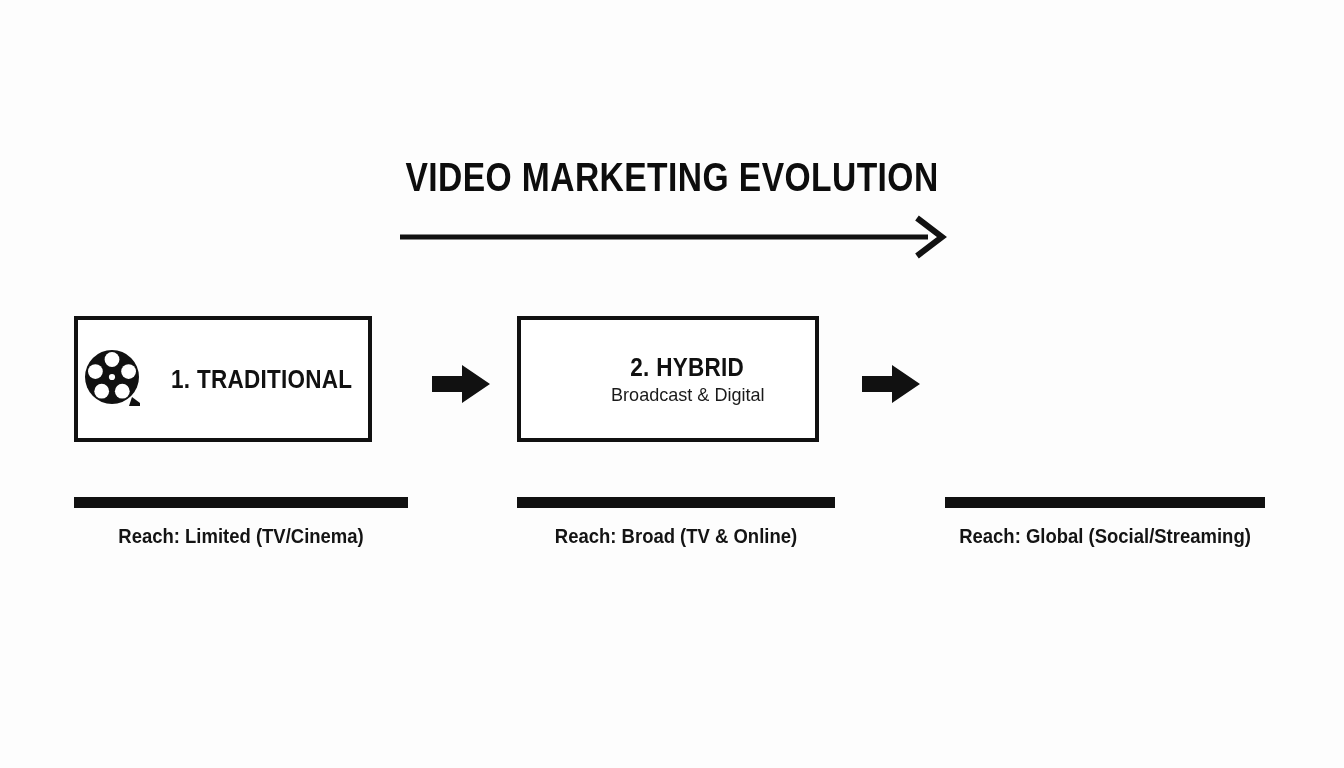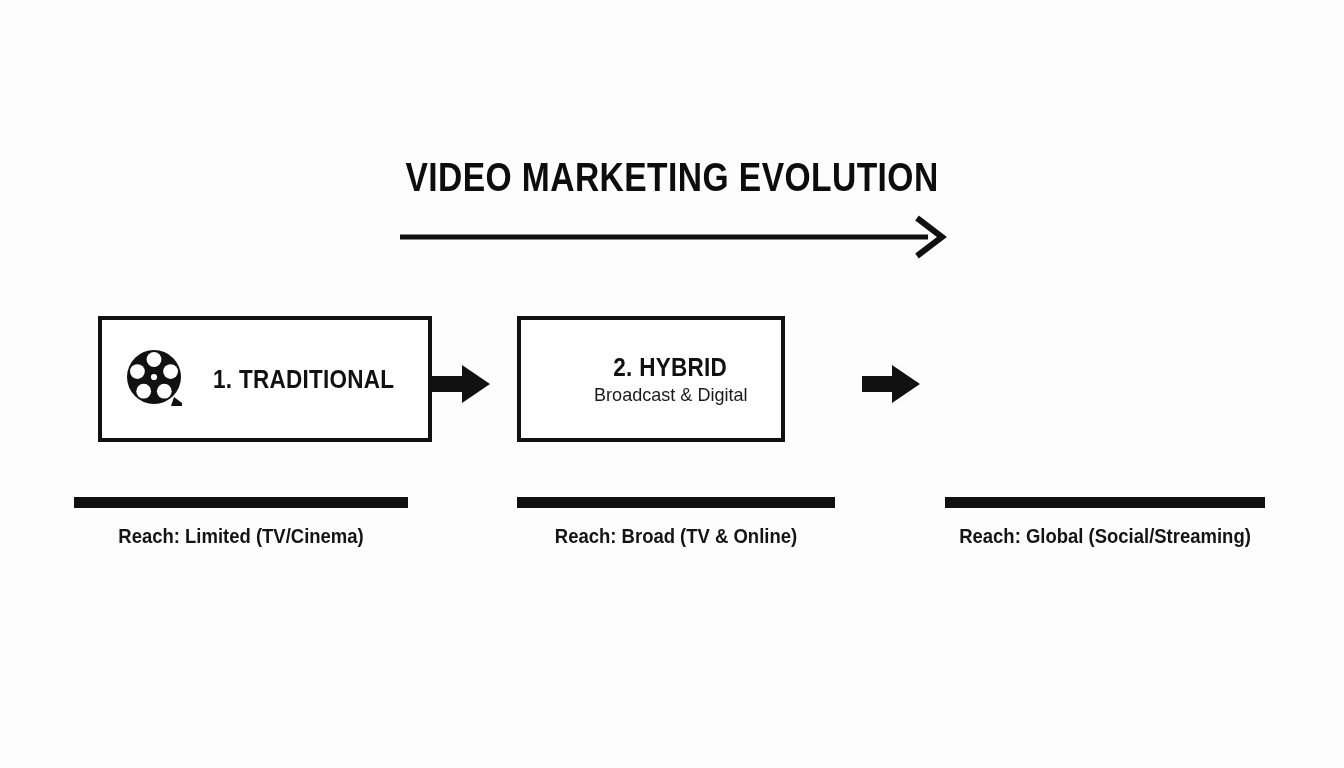--- a/index.html
+++ b/index.html
@@ -62,22 +62,22 @@
     top: 0;
     height: 126px;
     box-sizing: border-box;
     border: 4px solid #111111;
     background: #ffffff;
     display: flex;
     align-items: center;
     justify-content: center;
   }
 
-  .box1 { left: 74px;  width: 334px; margin-left: 24px; }
-  .box2 { left: 517px; width: 268px; padding-left: 39px; }
+  .box1 { left: 74px;  width: 298px; }
+  .box2 { left: 517px; width: 302px; padding-left: 39px; }
   .box3 { left: 945px; width: 320px; }
 
   .box-inner {
     display: flex;
     align-items: center;
     justify-content: center;
     gap: 16px;
     width: 100%;
     padding: 0 14px;
     box-sizing: border-box;

